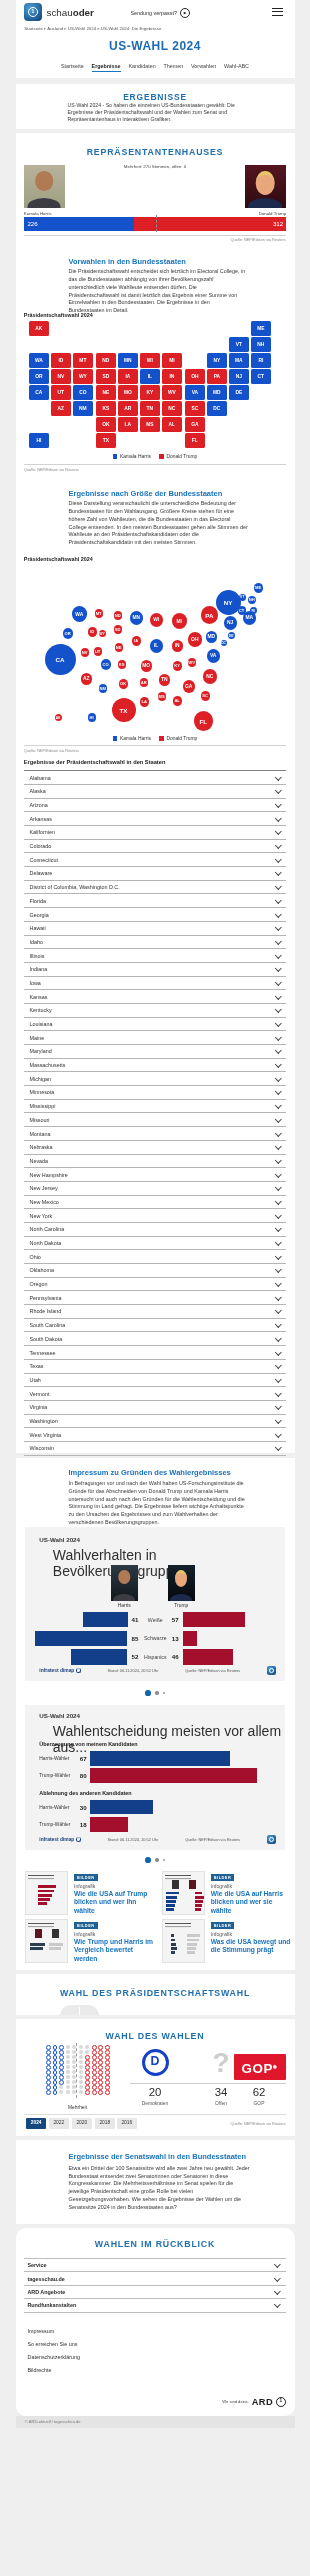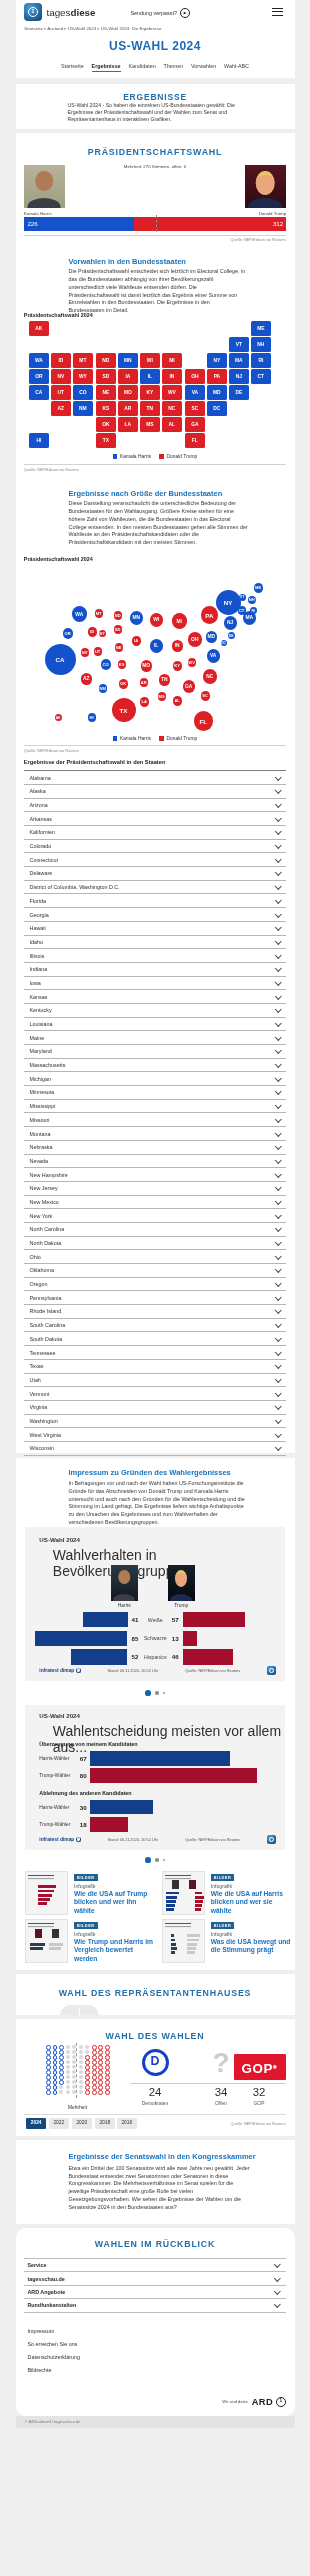--- a/index.html
+++ b/index.html
@@ -69,21 +69,21 @@
   .tab{font-size:5.4px;color:#444;padding-bottom:1.6px;}
   .tab.active{color:#1d1d1d;font-weight:bold;border-bottom:1px solid #1a73be;}
 </style>
 </head>
 <body>
 
 <div class="sec" id="sec-a" style="height:78px;">
   <div class="abs" style="left:8.8px;top:3.1px;width:17.6px;height:17.6px;border-radius:4.1px;background:radial-gradient(circle at 35% 30%,#4d9fd8,#0b3f77);">
     <div class="abs" style="left:3.6px;top:3.6px;width:10.3px;height:10.3px;border:1.3px solid #fff;border-radius:50%;box-sizing:border-box;color:#fff;font-size:5.2px;font-weight:bold;text-align:center;line-height:7.8px;">1</div>
   </div>
-  <div class="abs" style="left:31px;top:6.7px;font-size:9.8px;color:#2e2e2e;"><span>tages</span><b>diese</b></div>
+  <div class="abs" style="left:31px;top:6.7px;font-size:9.8px;color:#2e2e2e;"><span>schau</span><b>oder</b></div>
   <div class="abs" style="left:115px;top:7.8px;display:flex;align-items:center;gap:3.1px;font-size:5.4px;color:#333;">
     <span>Sendung verpasst?</span>
     <span style="width:8.3px;height:8.3px;border:0.8px solid #222;border-radius:50%;display:inline-flex;align-items:center;justify-content:center;font-size:3.6px;color:#222;">▶</span>
   </div>
   <div class="abs" style="right:11.4px;top:7.8px;width:11.4px;">
     <div style="height:1.3px;background:#222;margin-bottom:2.1px;"></div>
     <div style="height:1.3px;background:#222;margin-bottom:2.1px;"></div>
     <div style="height:1.3px;background:#222;"></div>
   </div>
   <div class="abs" id="breadcrumb" style="left:8.8px;top:26px;font-size:4.4px;color:#555;"><span>Startseite</span><span style="color: rgb(153, 153, 153);"> ▸ </span><span>Ausland</span><span style="color: rgb(153, 153, 153);"> ▸ </span><span>US-Wahl 2024</span><span style="color: rgb(153, 153, 153);"> ▸ </span><span>US-Wahl 2024: Die Ergebnisse</span></div>
@@ -97,21 +97,21 @@
       <span class="tab">Wahl-ABC</span>
     </div>
 </div>
 
 <div class="sec" id="sec-b" style="height:45px;margin-top:6.2px;">
   <div class="sec-head" style="top:8.3px;font-size:8.5px;">ERGEBNISSE</div>
   <p class="para" style="left:52px;top:17.6px;width:180px;font-size:5.2px;line-height:7.2px;margin:0;">US-Wahl 2024 - So haben die einzelnen US-Bundesstaaten gewählt: Die Ergebnisse der Präsidentschaftswahl und der Wahlen zum Senat und Repräsentantenhaus in interaktiven Grafiken.</p>
 </div>
 
 <div class="sec" id="sec-c" style="height:1320px;margin-top:4.1px;">
-  <div class="sec-head" style="top:13.4px;">PRÄSIDENTSCHAFTSWAHL</div>
+  <div class="sec-head" style="top:13.4px;">REPRÄSENTANTENHAUSES</div>
   <div class="abs center" style="left:0;right:0;top:31px;font-size:4.4px;color:#444;">Mehrheit: 270 Stimmen, offen: 0</div>
 
   <div class="portrait" style="left:8.3px;top:32px;width:41px;height:43px;background:linear-gradient(#b9b29b,#9da083);">
     <div class="head" style="top:6.2px;width:17.6px;height:19.6px;background:#b07a55;"></div>
     <div class="body" style="bottom:-7.2px;width:33px;height:17.6px;background:#3c3c44;"></div>
   </div>
   <div class="portrait" style="left:229px;top:32px;width:41px;height:43px;background:linear-gradient(#541520,#2e0b12);">
     <div class="head" style="top:6.2px;width:18.6px;height:19.6px;background:#e8a87c;border-top:4.1px solid #e8c46a;"></div>
     <div class="body" style="bottom:-7.2px;width:34px;height:17.6px;background:#1d2a4d;"></div>
   </div>
@@ -627,21 +627,21 @@
           <div class="mini-bar" style="background: rgb(201, 201, 201); left: 24px; top: 23px; width: 10.3px;"></div>
           <div class="mini-bar" style="background: rgb(201, 201, 201); left: 24px; top: 27px; width: 9.3px;"></div>
           <div class="mini-bar" style="background: rgb(201, 201, 201); left: 24px; top: 31px; width: 8.3px;"></div>
         </div>
         <div><span class="badge">BILDER</span><div class="tkicker">Infografik</div><div class="thead">Was die USA bewegt und die Stimmung prägt</div></div>
       </div>
     </div>
 </div>
 
 <div class="sec" id="sec-e" style="height:41px;margin-top:3.6px;overflow:hidden;">
-  <div class="sec-head" style="top:14.5px;">WAHL DES REPRÄSENTANTENHAUSES</div>
+  <div class="sec-head" style="top:14.5px;">WAHL DES PRÄSIDENTSCHAFTSWAHL</div>
   <div class="abs" style="left:44px;bottom:-1px;width:39px;height:10.3px;border-radius:19.6px 19.6px 0 0;background:#eaeaea;"></div>
   <div class="abs" style="left:63px;bottom:-1px;width:1px;height:8.3px;background:#fff;"></div>
 </div>
 
 <div class="sec" id="sec-f" style="height:117px;margin-top:4.7px;">
   <div class="sec-head" style="top:11.4px;">WAHL DES WAHLEN</div>
   <div class="abs" id="seat-grid" style="left:30.5px;top:26px;width:67px;height:57px;">
       <div class="seat dem" style="left: 0px; top: 0px;"></div>
       <div class="seat dem" style="left: 0px; top: 5px;"></div>
       <div class="seat dem" style="left: 0px; top: 10px;"></div>
@@ -743,38 +743,38 @@
       <div class="seat gop" style="left: 59px; top: 40px;"></div>
       <div class="seat gop" style="left: 59px; top: 45px;"></div>
     </div>
   <div class="abs" style="left:60px;top:24px;height:55px;border-left:0.5px dashed #999;"></div>
   <div class="abs" style="left:36px;top:86px;width:52px;text-align:center;font-size:4.9px;color:#333;">Mehrheit</div>
 
   <div class="abs" style="left:126px;top:30px;width:27px;height:27px;border:3.6px solid #1541c8;border-radius:50%;box-sizing:border-box;background:#fff;text-align:center;line-height:19.6px;font-size:12.4px;font-weight:800;color:#1541c8;">D</div>
   <div class="abs" style="left:192px;top:29px;width:27px;text-align:center;font-size:28px;font-weight:bold;color:#cdcdcd;line-height:29px;">?</div>
   <div class="abs" style="left:218px;top:35px;width:52px;height:26px;background:#e0172c;border-radius:1px;color:#fff;text-align:center;line-height:26px;font-size:13.4px;font-weight:800;letter-spacing:0.5px;">GOP<span style="font-size:4.7px;vertical-align:super;">◉</span></div>
   <div class="abs" style="left:114px;right:8.8px;top:64px;border-top:0.5px solid #ccc;"></div>
-  <div class="abs center" style="left:124px;width:31px;top:67px;font-size:11.4px;color:#2b2b2b;">24</div>
+  <div class="abs center" style="left:124px;width:31px;top:67px;font-size:11.4px;color:#2b2b2b;">20</div>
   <div class="abs center" style="left:190px;width:31px;top:67px;font-size:11.4px;color:#2b2b2b;">34</div>
-  <div class="abs center" style="left:228px;width:31px;top:67px;font-size:11.4px;color:#2b2b2b;">32</div>
+  <div class="abs center" style="left:228px;width:31px;top:67px;font-size:11.4px;color:#2b2b2b;">62</div>
   <div class="abs center" style="left:124px;width:31px;top:82px;font-size:4.9px;color:#555;">Demokraten</div>
   <div class="abs center" style="left:190px;width:31px;top:82px;font-size:4.9px;color:#555;">Offen</div>
   <div class="abs center" style="left:228px;width:31px;top:82px;font-size:4.9px;color:#555;">GOP</div>
   <div class="abs" style="left:8.8px;right:8.8px;top:95px;border-top:0.5px solid #ddd;"></div>
   <div id="year-buttons"></div>
   <div class="src" style="right:8.8px;top:102px;">Quelle: NEP/Edison via Reuters</div>
 <div class="yearbtn active" style="left: 10.3px;">2024</div>
     <div class="yearbtn" style="left: 33px;">2022</div>
     <div class="yearbtn" style="left: 56px;">2020</div>
     <div class="yearbtn" style="left: 79px;">2018</div>
     <div class="yearbtn" style="left: 101px;">2016</div>
   </div>
 
 <div class="sec" id="sec-g" style="height:84px;margin-top:3.6px;">
-  <div class="h3blue" style="left:53px;top:12.4px;">Ergebnisse der Senatswahl in den Kongresskammer</div>
+  <div class="h3blue" style="left:53px;top:12.4px;">Ergebnisse der Senatswahl in den Bundesstaaten</div>
   <p class="para" style="left:53px;top:25px;width:182px;margin:0;">Etwa ein Drittel der 100 Senatssitze wird alle zwei Jahre neu gewählt. Jeder Bundesstaat entsendet zwei Senatorinnen oder Senatoren in diese Kongresskammer. Die Mehrheitsverhältnisse im Senat spielen für die jeweilige Präsidentschaft eine große Rolle bei vielen Gesetzgebungsvorhaben. Wie sehen die Ergebnisse der Wahlen um die Senatssitze 2024 in den Bundesstaaten aus?</p>
 </div>
 
 <div class="sec" id="sec-h" style="height:188px;margin-top:4.1px;border-radius:10px;">
   <div class="sec-head" style="top:11.4px;">WAHLEN IM RÜCKBLICK</div>
   <div class="abs" id="footer-accordion" style="left:8.8px;right:8.8px;top:30px;border-bottom:0.5px solid #bcbcbc;">
       <div class="fa-row">
         <div class="lbl">Service</div>
         <div class="chev"></div>
       </div>

